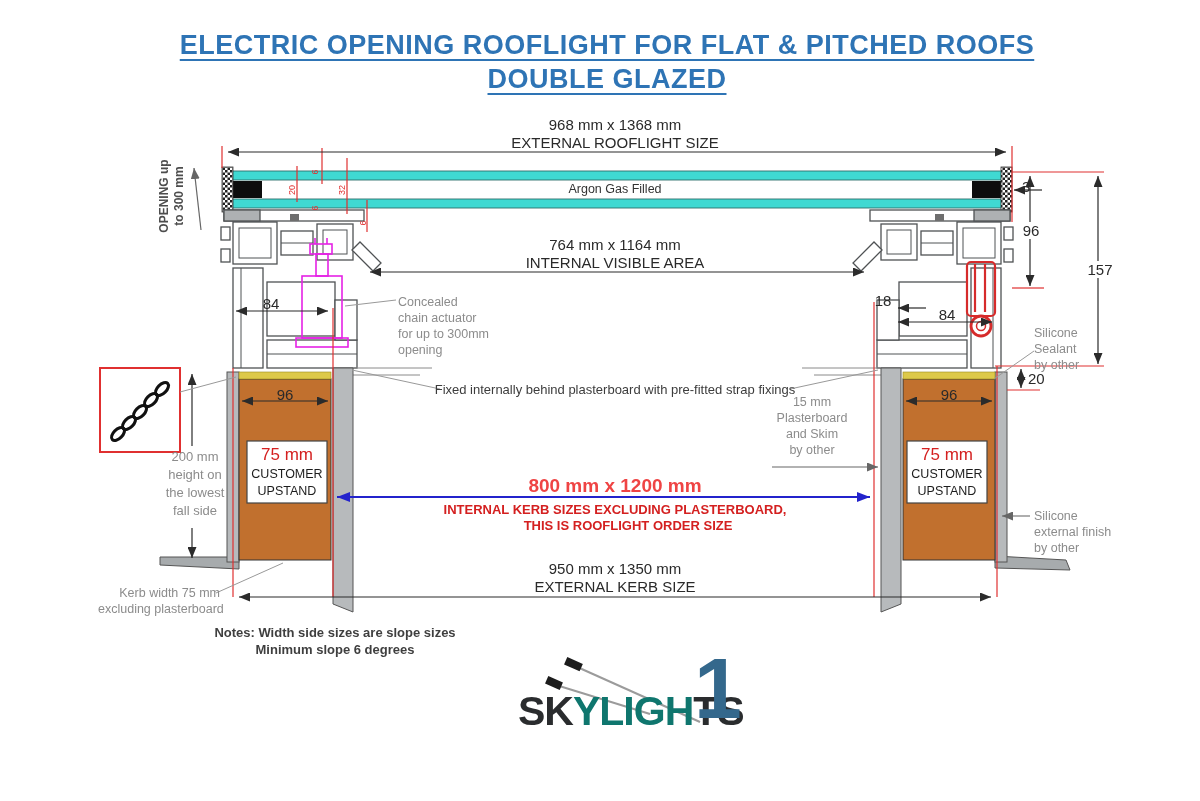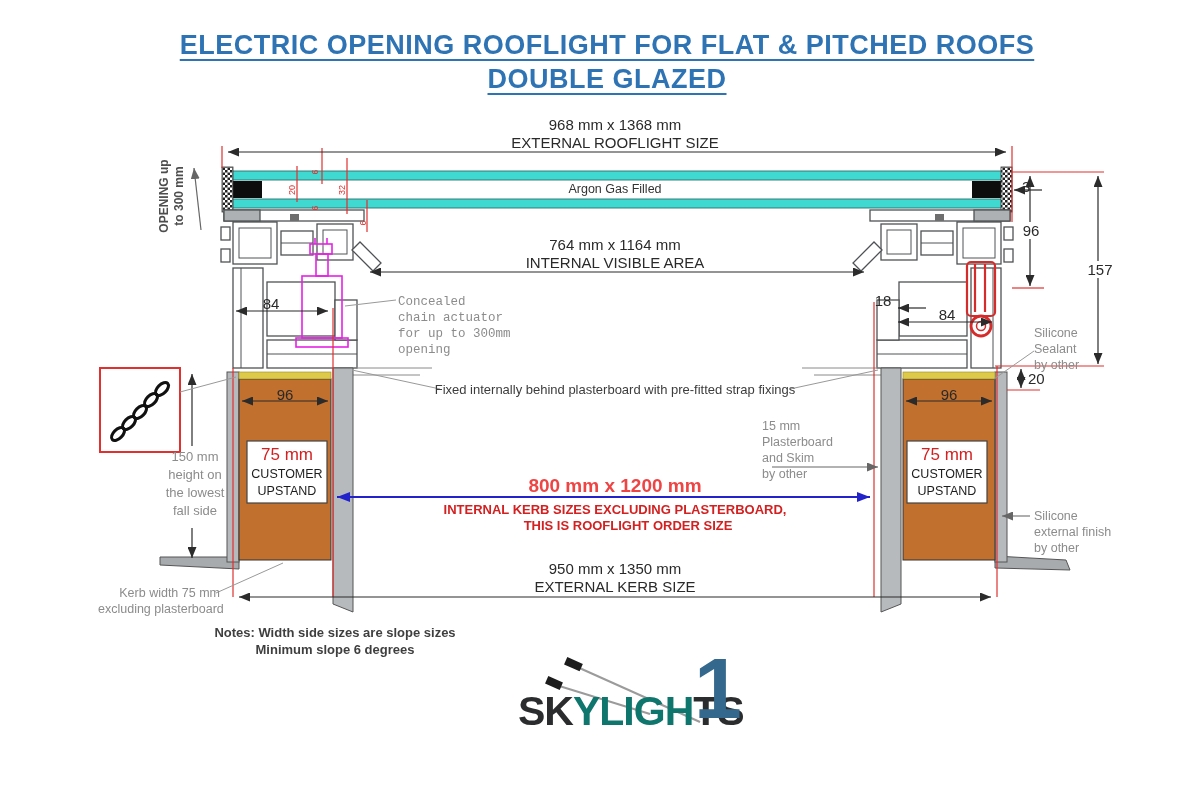--- a/index.html
+++ b/index.html
@@ -214,21 +214,21 @@
   <div class="lbl dim" style="left:932px;top:306px;width:30px;text-align:center;">84</div>
 
   <div class="lbl dim" style="left:1022px;top:178px;">3</div>
   <div class="lbl dim whitebg" style="left:1016px;top:222px;width:28px;text-align:center;">96</div>
   <div class="lbl dim whitebg" style="left:1082px;top:261px;width:34px;text-align:center;">157</div>
   <div class="lbl dim" style="left:1028px;top:370px;">20</div>
 
   <div class="lbl dim" style="left:270px;top:386px;width:30px;text-align:center;">96</div>
   <div class="lbl dim" style="left:934px;top:386px;width:30px;text-align:center;">96</div>
 
-  <div class="lbl ann" style="left:398px;top:294px;font-family:Liberation Mono, monospace;">
+  <div class="lbl ann" style="left:398px;top:294px;">
     <div>Concealed</div>
     <div>chain actuator</div>
     <div>for up to 300mm</div>
     <div>opening</div>
   </div>
 
   <div class="lbl ctr" style="top:382px;font-size:13px;color:#3c3c3c;">Fixed internally behind plasterboard with pre-fitted strap fixings</div>
 
   <div class="upstand-box" style="left:247px;top:441px;">
     <div class="upstand-size">75 mm</div>
@@ -242,27 +242,27 @@
   </div>
 
   <div class="lbl ctr blue-dim" style="top:475px;">800 mm x 1200 mm</div>
   <div class="lbl ctr red-note" style="top:502px;">INTERNAL KERB SIZES EXCLUDING PLASTERBOARD,</div>
   <div class="lbl ctr red-note" style="top:518px;padding-left:13px;">THIS IS ROOFLIGHT ORDER SIZE</div>
 
   <div class="lbl ctr dim" style="top:560px;">950 mm x 1350 mm</div>
   <div class="lbl ctr dim" style="top:578px;">EXTERNAL KERB SIZE</div>
 
   <div class="lbl ann" style="left:147px;top:448px;width:96px;text-align:center;line-height:18px;font-size:13px;">
-    <div>150 mm</div>
+    <div>200 mm</div>
     <div>height on</div>
     <div>the lowest</div>
     <div>fall side</div>
   </div>
 
-  <div class="lbl ann" style="left:762px;top:418px;width:100px;">
+  <div class="lbl ann" style="left:762px;top:394px;width:100px;text-align:center;">
     <div>15 mm</div>
     <div>Plasterboard</div>
     <div>and Skim</div>
     <div>by other</div>
   </div>
 
   <div class="lbl ann" style="left:1034px;top:325px;">
     <div>Silicone</div>
     <div>Sealant</div>
     <div>by other</div>

